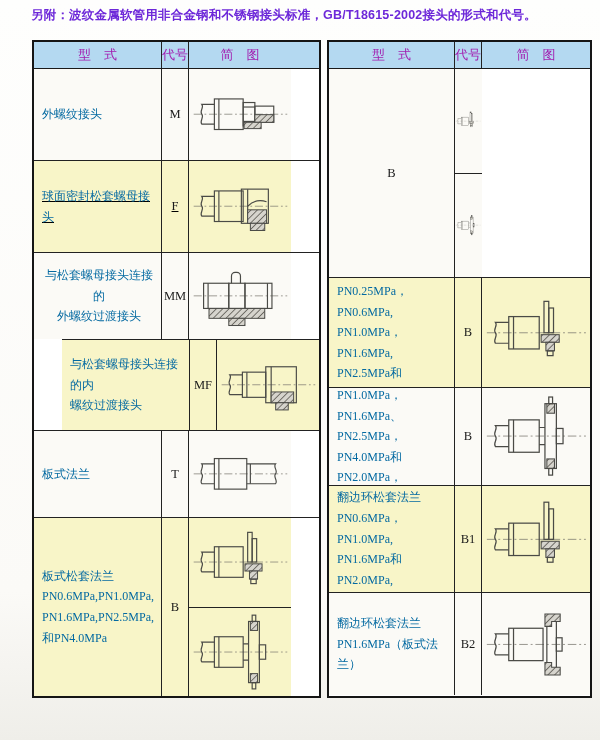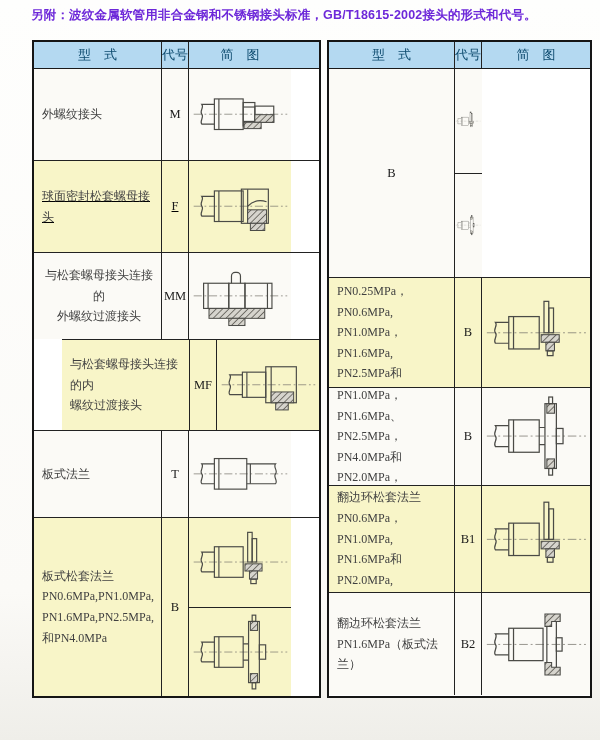--- a/index.html
+++ b/index.html
@@ -13,32 +13,32 @@
     position:absolute;left:31px;top:7px;width:545px;
     font:bold 12.5px/1.4 "Liberation Sans", sans-serif;color:#6d28d9;
     letter-spacing:0.2px;
   }
   .tables{position:absolute;left:32px;top:40px;display:flex;gap:6px;}
   .tbl{border:2px solid #151515;background:#fff;}
   .thead{display:grid;height:26px;background:var(--header-bg,#b4d9f1);border-bottom:1.5px solid #1a1a1a;}
   .th{
     box-sizing:border-box;border-right:1px solid #222;
     display:flex;align-items:center;justify-content:center;
-    font:13px "Liberation Serif", serif;color:#0c4a6e;
+    font:13px "Liberation Serif", serif;color:#a21caf;
   }
   .th:last-child{border-right:none;}
   .tr{display:grid;}
   .tr + .tr{border-top:1px solid #222;}
   .td{box-sizing:border-box;border-right:1px solid #222;overflow:hidden;}
   .td:last-child{border-right:none;}
   .bg-yellow{background:var(--row-yellow,#f8f5c8);}
   .bg-white{background:var(--row-white,#fbfaf6);}
   .type-cell{
     display:flex;align-items:center;padding:4px 5px 4px 8px;
-    font:12px/1.72 "Liberation Serif", serif;color:#404040;
+    font:12px/1.72 "Liberation Serif", serif;color:#0369a1;
     white-space:pre-line;
   }
   .code-cell{
     display:flex;align-items:center;justify-content:center;
     font:12.5px "Liberation Serif", serif;color:#1a1a1a;
   }
   .dstack{display:flex;flex-direction:column;height:100%;}
   .dsub{flex:1;display:flex;align-items:center;justify-content:center;min-height:0;}
   .dsub + .dsub{border-top:1px solid #222;}
   .dsub svg{width:97%;height:95%;}

